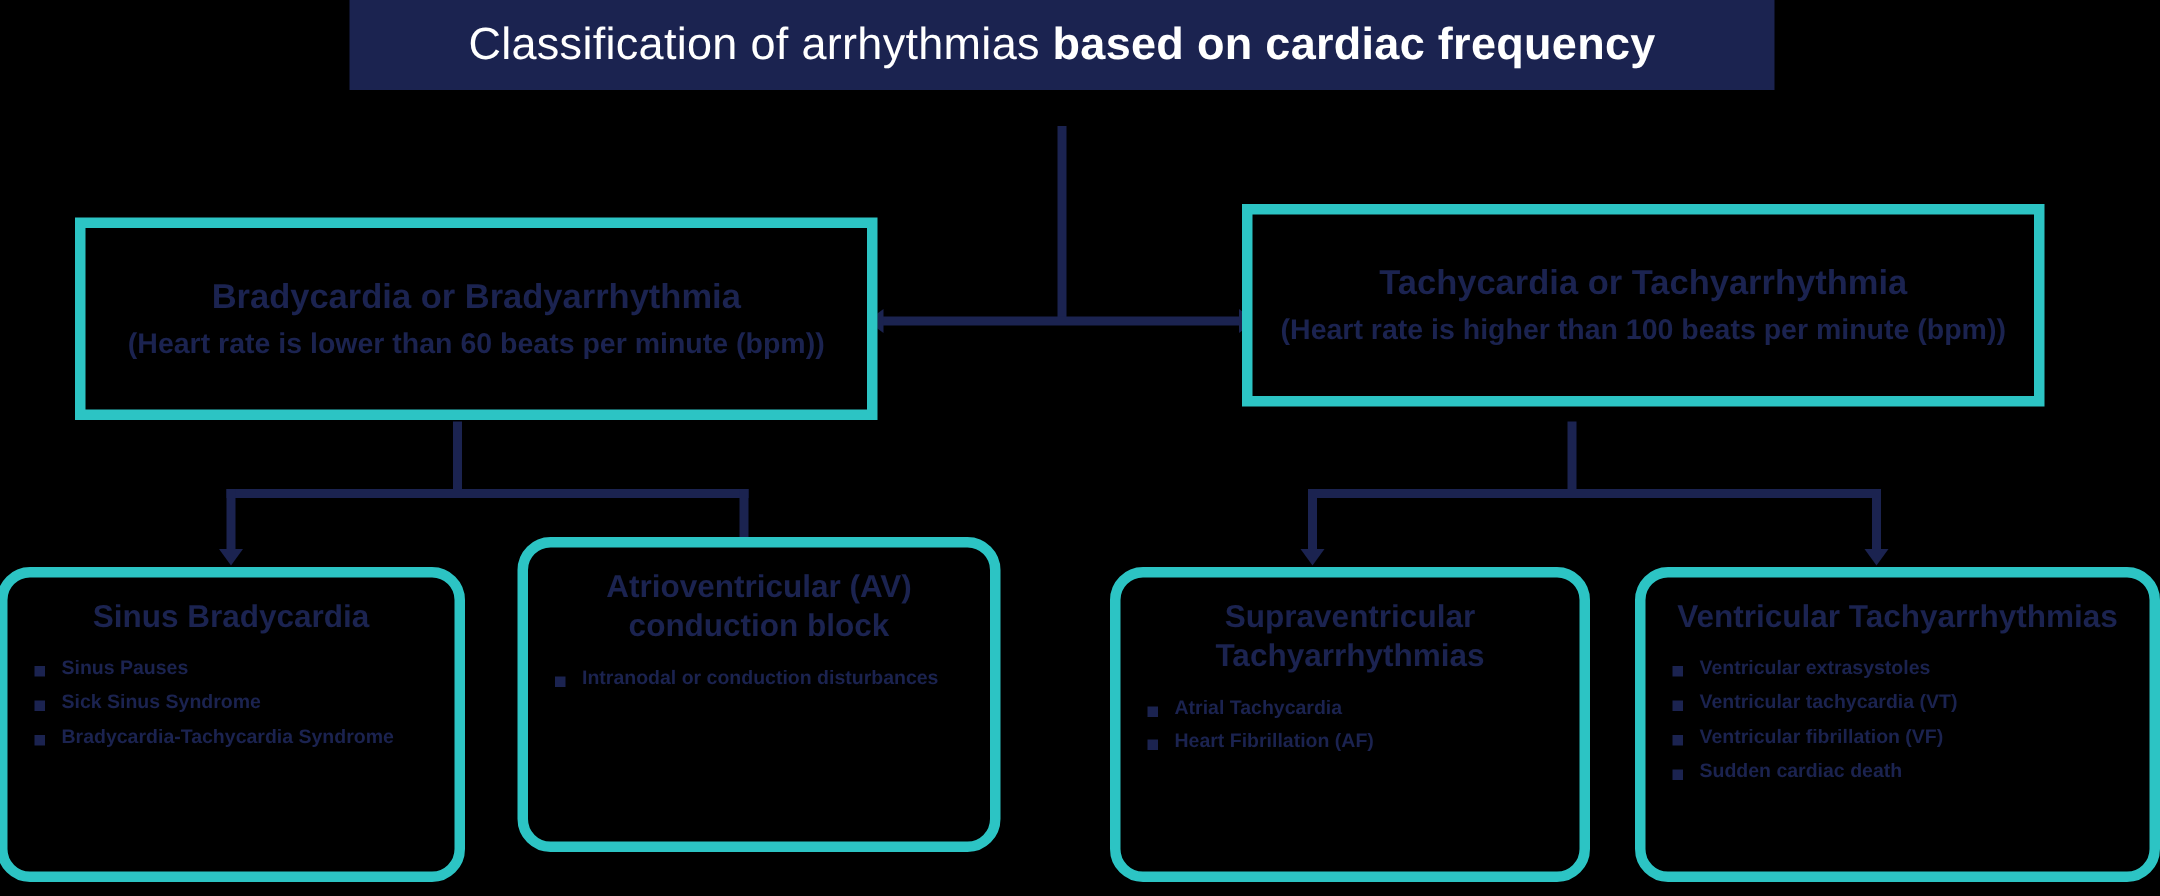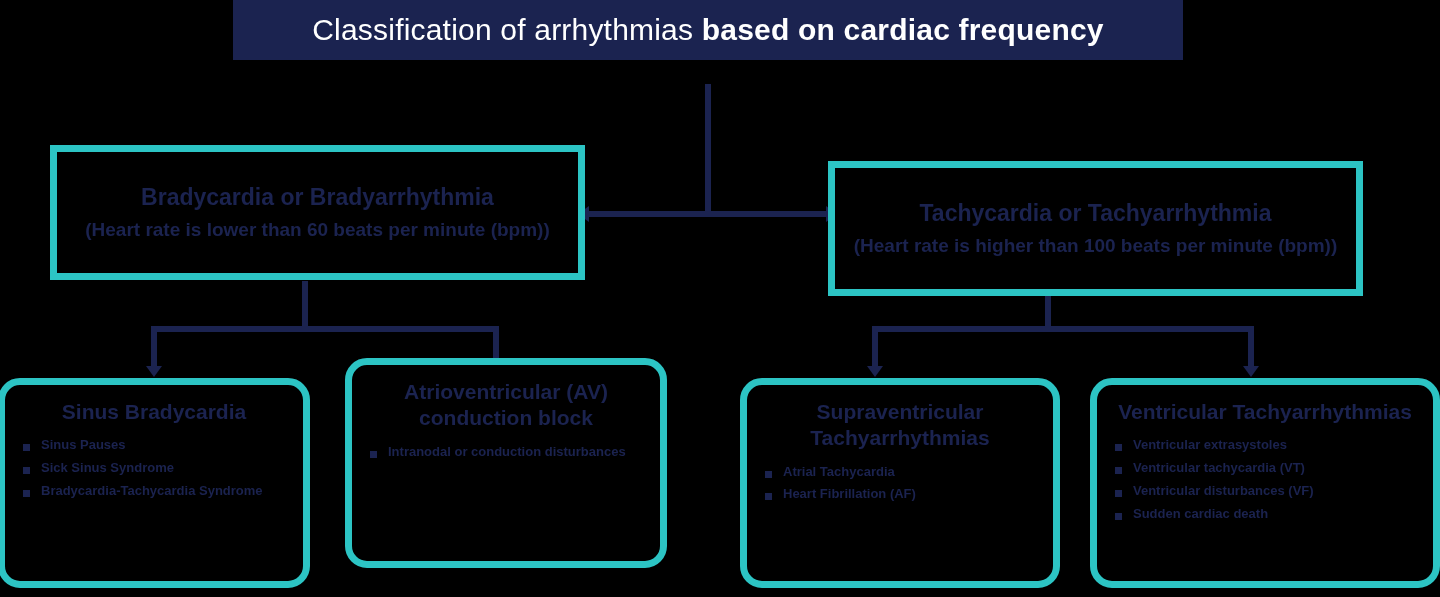--- a/index.html
+++ b/index.html
@@ -83,21 +83,21 @@
   .cat-box {
     position: absolute;
     border: 7px solid #2cc4c4;
     background: #000000;
     display: flex; flex-direction: column;
     align-items: center; justify-content: center;
     text-align: center;
     padding: 8px 14px;
   }
   .cat-left  { left: 50px;  top: 145px; width: 535px; height: 135px; }
-  .cat-right { left: 828px; top: 161px; width: 535px; height: 135px; }
+  .cat-right { left: 828px; top: 136px; width: 535px; height: 135px; }
 
   .cat-title {
     color: #1b2350;
     font-size: 23px;
     font-weight: 700;
     line-height: 1.25;
     margin-bottom: 6px;
   }
   .cat-sub {
     color: #1b2350;
@@ -206,18 +206,18 @@
       <li>Atrial Tachycardia</li>
       <li>Heart Fibrillation (AF)</li>
     </ul>
   </div>
 
   <div class="card card-4">
     <div class="card-title">Ventricular Tachyarrhythmias</div>
     <ul class="card-list">
       <li>Ventricular extrasystoles</li>
       <li>Ventricular tachycardia (VT)</li>
-      <li>Ventricular disturbances (VF)</li>
+      <li>Ventricular fibrillation (VF)</li>
       <li>Sudden cardiac death</li>
     </ul>
   </div>
 
 </div>
 
 </body></html>

